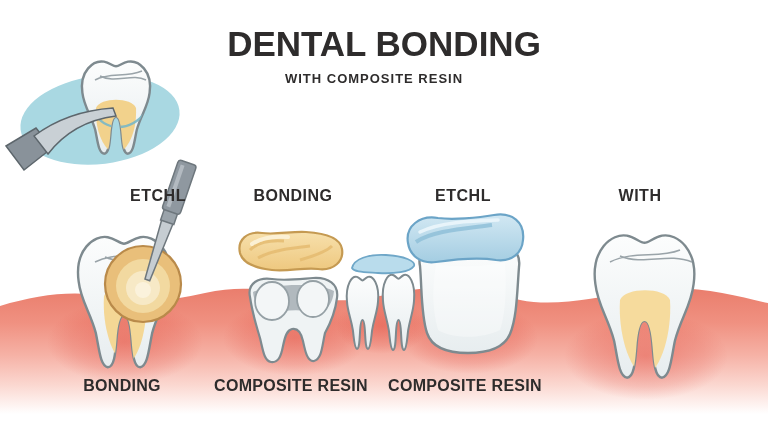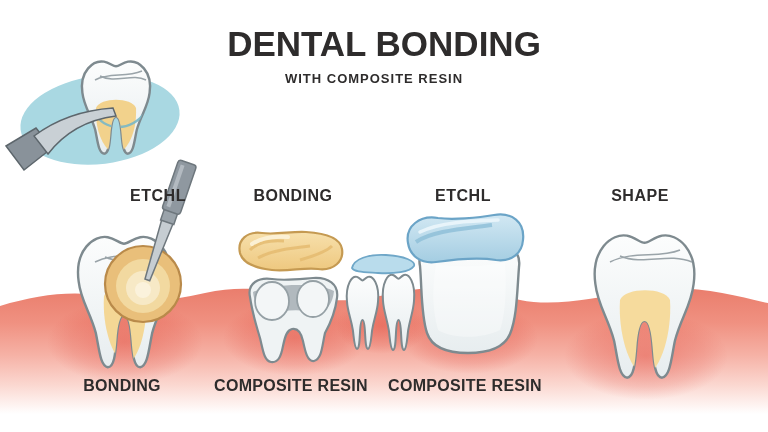--- a/index.html
+++ b/index.html
@@ -145,17 +145,17 @@
   </g>
 </svg>
 </div>
 
 <div class="txt title">DENTAL BONDING</div>
 <div class="txt subtitle">WITH COMPOSITE RESIN</div>
 
 <div class="txt stage-label lbl-etchl">ETCHL</div>
 <div class="txt stage-label lbl-bonding">BONDING</div>
 <div class="txt stage-label lbl-layerg">ETCHL</div>
-<div class="txt stage-label lbl-shape">SHAPE</div>
+<div class="txt stage-label lbl-shape">WITH</div>
 
 <div class="txt bottom-label blbl-1">BONDING</div>
 <div class="txt bottom-label blbl-2">COMPOSITE RESIN</div>
 <div class="txt bottom-label blbl-3">COMPOSITE RESIN</div>
 
 </body></html>

